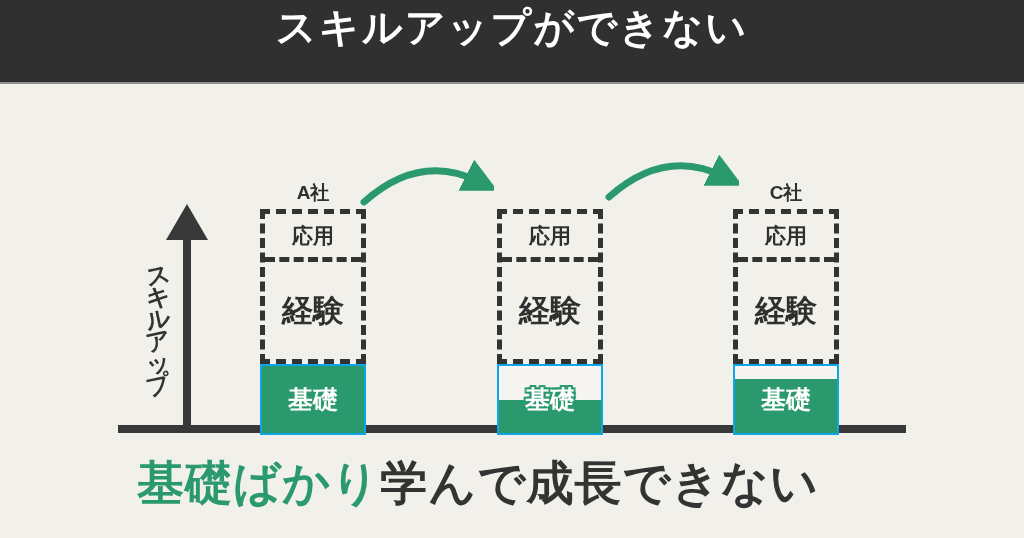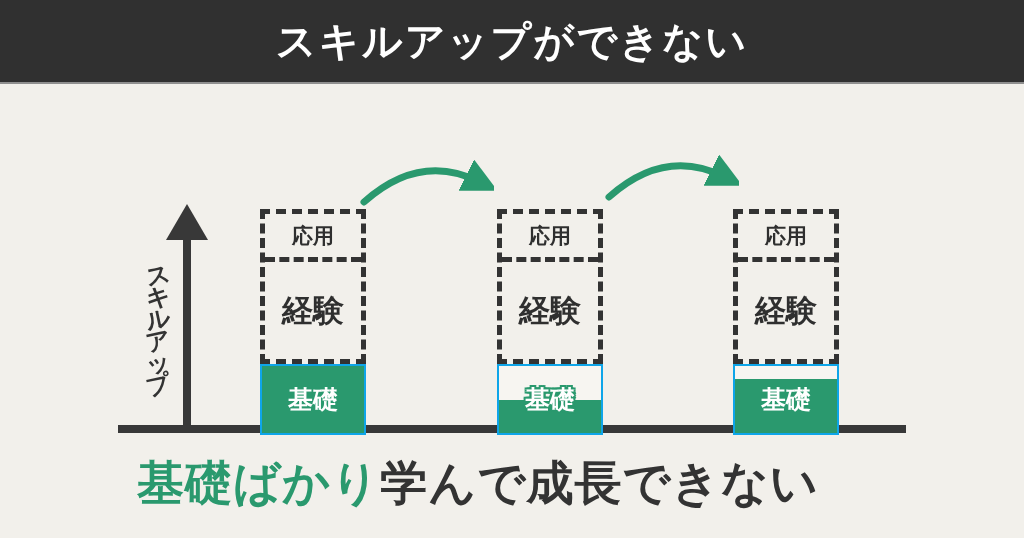--- a/index.html
+++ b/index.html
@@ -3,21 +3,21 @@
 <meta charset="utf-8">
 <style>
   * { margin:0; padding:0; box-sizing:border-box; }
   html,body { width:1024px; height:538px; }
   body { font-family:"Liberation Sans","DejaVu Sans",sans-serif; }
   .page { position:relative; width:1024px; height:538px; background:#f2f0eb; overflow:hidden; }
 
   
   .header { position:absolute; left:0; top:0; width:1024px; height:84px;
             background:#303030; border-bottom:2px solid #8f8f8f;
-            display:flex; align-items:center; justify-content:center; }
+            display:flex; align-items:flex-start; justify-content:center; }
   .header h1 { color:#ffffff; font-size:40px; font-weight:bold; letter-spacing:2px; }
 
   
   .canvas { position:absolute; left:0; top:86px; width:1024px; height:452px; }
 
   
   .axis-line { position:absolute; left:183px; top:150px; width:8px; height:195px; background:#383838; }
   .axis-head { position:absolute; left:166px; top:118px; width:0; height:0;
                border-left:21px solid transparent; border-right:21px solid transparent;
                border-bottom:36px solid #383838; }
@@ -75,20 +75,21 @@
         <span class="vchar">ス</span>
         <span class="vchar">キ</span>
         <span class="vchar">ル</span>
         <span class="vchar">ア</span>
         <span class="vchar">ッ</span>
         <span class="vchar">プ</span>
       </div>
     <div class="baseline"></div>
 
     <div class="bar bar-a">
+      <div class="company">A社</div>
       <div class="dashed-box">
         <div class="sec-top">応用</div>
         <div class="sec-mid">経験</div>
       </div>
       <div class="solid-box">
         <div class="fill" style="height: 100%;"></div>
         <div class="kiso-overlay">
           <span class="kiso-label">基礎</span>
         </div>
       </div>
@@ -101,20 +102,21 @@
       </div>
       <div class="solid-box">
         <div class="fill" style="height: 50%;"></div>
         <div class="kiso-overlay">
           <span class="kiso-label kiso-outline">基礎</span>
         </div>
       </div>
     </div>
 
     <div class="bar bar-c">
+      <div class="company">C社</div>
       <div class="dashed-box">
         <div class="sec-top">応用</div>
         <div class="sec-mid">経験</div>
       </div>
       <div class="solid-box">
         <div class="fill" style="height: 80%;"></div>
         <div class="kiso-overlay">
           <span class="kiso-label">基礎</span>
         </div>
       </div>

